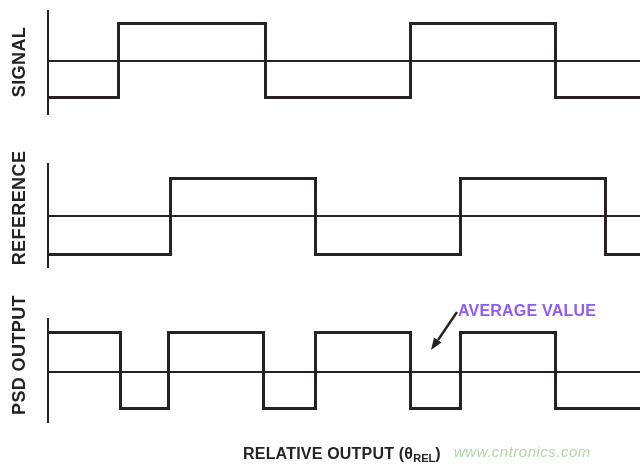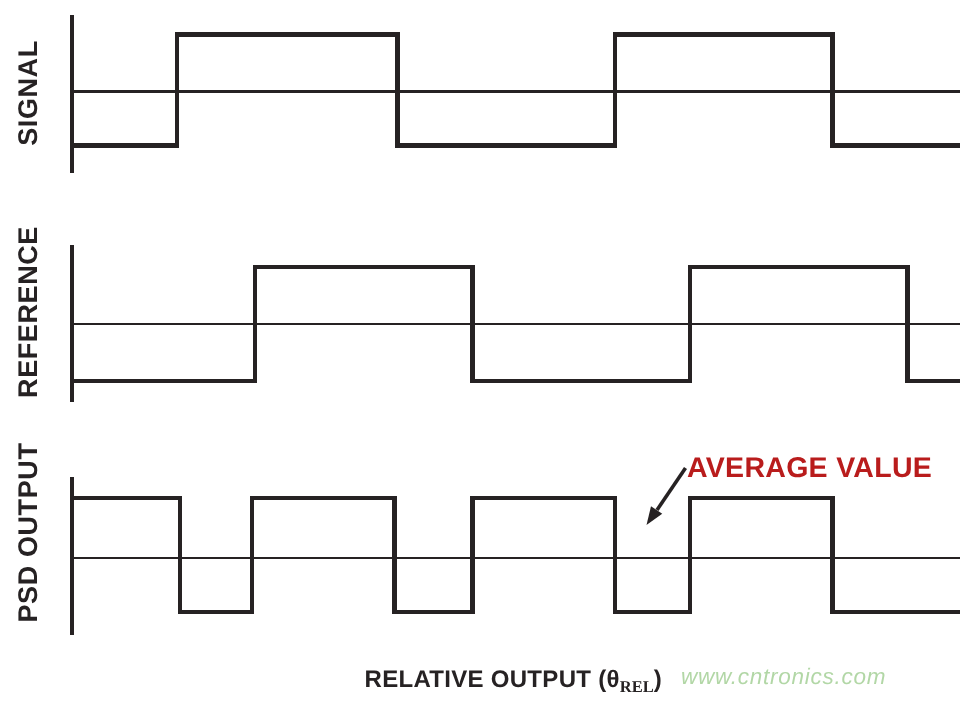--- a/index.html
+++ b/index.html
@@ -30,41 +30,40 @@
     color: #262223;
   }
   .ylabel.signal    { left: 19px; top: 62px;  }
   .ylabel.reference { left: 19px; top: 208px; }
   .ylabel.psd       { left: 19px; top: 355px; }
   .annotation-label {
     position: absolute;
     left: 458px;
     top: 302px;
     font-weight: bold;
-    font-size: 19px;
+    font-size: 16px;
     letter-spacing: 0.2px;
-    color: #b91c1c;
+    color: #8b5cf6;
     white-space: nowrap;
   }
   .xaxis-label {
     position: absolute;
     left: 243px;
     top: 445px;
     font-weight: bold;
     font-size: 16px;
     letter-spacing: 0.2px;
     color: #262223;
     white-space: nowrap;
   }
   .xaxis-label .sub {
     font-size: 11px;
     font-weight: bold;
     vertical-align: -3px;
     letter-spacing: 0;
-    font-family: Liberation Serif, serif;
   }
   .watermark {
     position: absolute;
     left: 454px;
     top: 443px;
     font-size: 15px;
     font-weight: normal;
     letter-spacing: 0.5px;
     color: #b2d7a6;
     white-space: nowrap;

